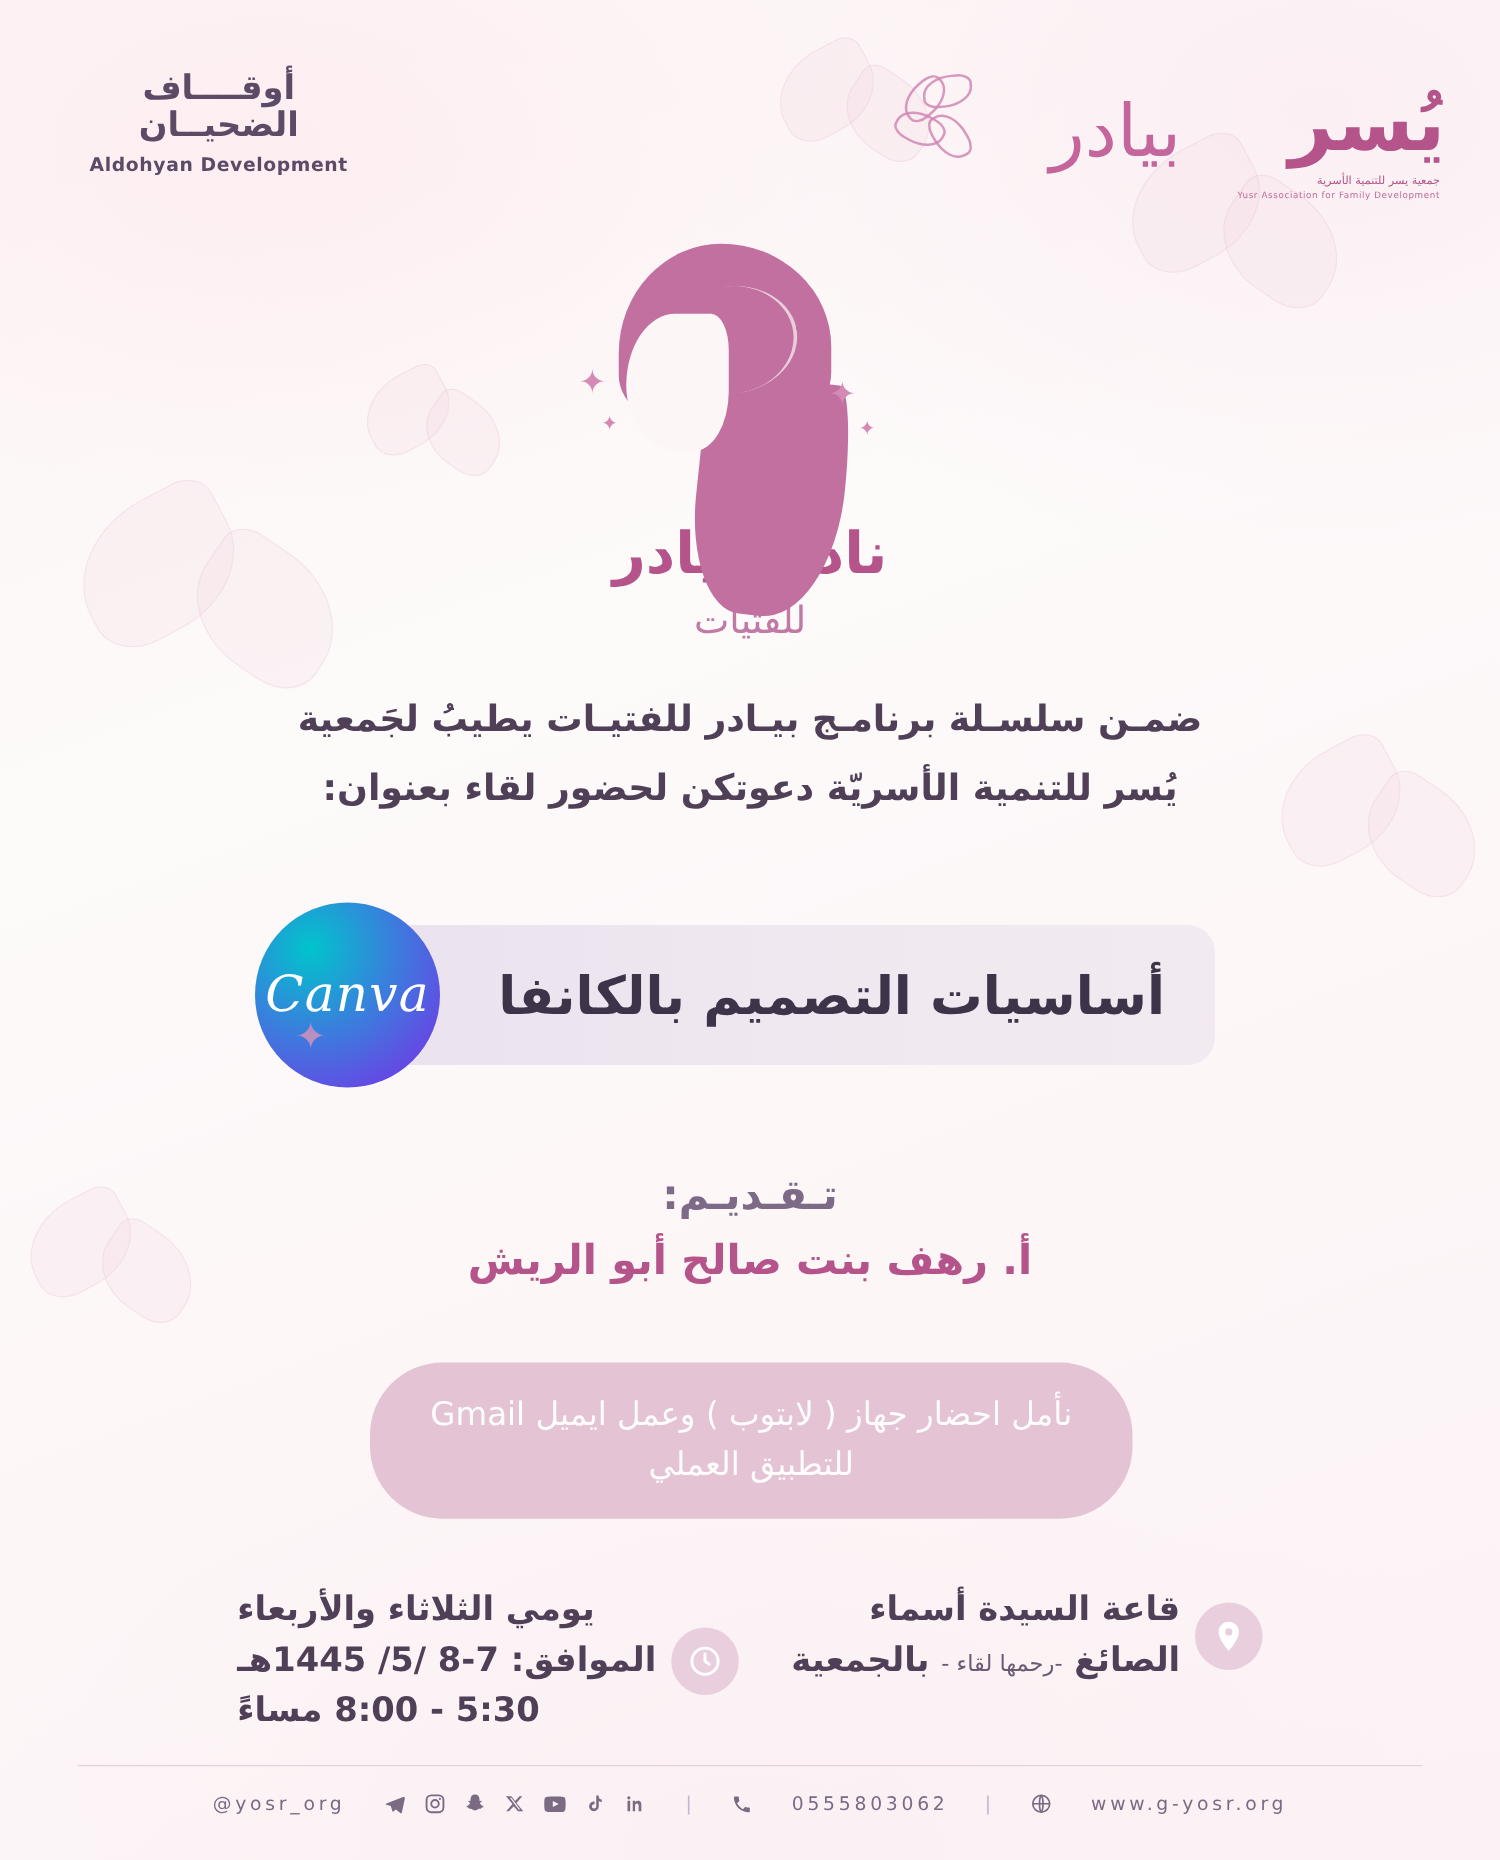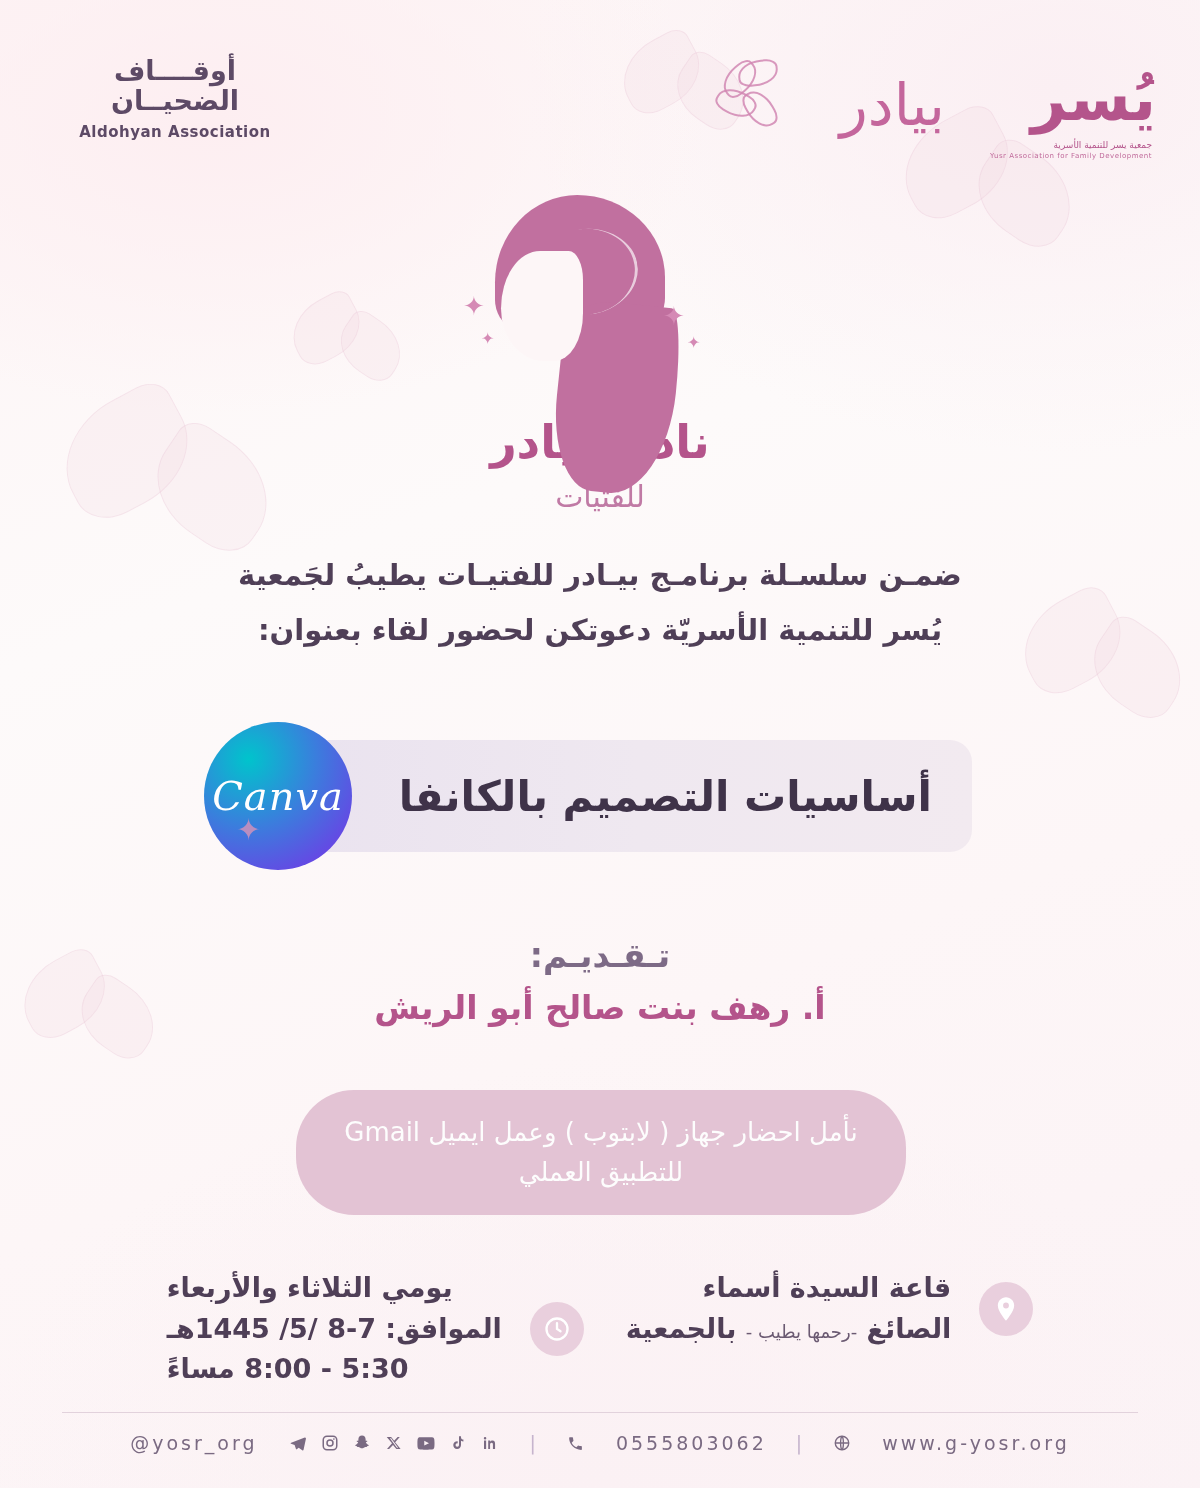--- a/index.html
+++ b/index.html
@@ -289,21 +289,21 @@
     left: 60px; right: 60px;
     display: flex;
     justify-content: center;
     align-items: flex-start;
     gap: 42px;
     direction: rtl;
   }
   .info-block {
     display: flex;
     align-items: center;
-    gap: 28px;
+    gap: 12px;
   }
   .info-block .pin,
   .info-block .clock {
     flex: 0 0 auto;
     width: 54px; height: 54px;
     border-radius: 50%;
     background: #e9cfdd;
     display: flex;
     align-items: center;
     justify-content: center;
@@ -334,21 +334,21 @@
   }
   .footer {
     position: absolute;
     top: 1432px;
     left: 0; right: 0;
     display: flex;
     align-items: center;
     justify-content: center;
     gap: 29px;
     color: #7a6a82;
-    font-size: 19px;
+    font-size: 15px;
     letter-spacing: 3px;
     direction: ltr;
     font-family: "DejaVu Sans", sans-serif;
   }
   .footer .sep { color: #c6b4cd; letter-spacing: 0; }
   .footer .ic {
     display: inline-flex;
     align-items: center;
     justify-content: center;
     width: 22px; height: 22px;
@@ -382,21 +382,21 @@
     <div class="w a" style="width:86px;height:68px;left:0;top:0;"></div>
     <div class="w b" style="width:78px;height:62px;left:58px;top:26px;"></div>
   </div>
   <div class="bf faint" style="top:300px; left:290px; width:120px; height:110px;">
     <div class="w a" style="width:70px;height:56px;left:0;top:0;"></div>
     <div class="w b" style="width:64px;height:52px;left:48px;top:20px;"></div>
   </div>
 
   <div class="logo-left">
     <div class="name-ar">أوقــــاف الضحيــان</div>
-    <div class="name-en">Aldohyan Association</div>
+    <div class="name-en">Aldohyan Development</div>
   </div>
 
   <div class="logo-right">
     <div class="petals">
       <span style="left:10px; top:6px; transform:rotate(-40deg);"></span>
       <span style="left:28px; top:0px; transform:rotate(-5deg);"></span>
       <span style="left:6px; top:30px; transform:rotate(30deg);"></span>
       <span style="left:30px; top:36px; transform:rotate(60deg);"></span>
     </div>
     <div class="bayader">بيادر</div>
@@ -450,21 +450,21 @@
     <div class="info-block location">
       <div class="pin">
         <svg width="28" height="28" viewBox="0 0 24 24" fill="#ffffff">
           <path d="M12 2C8.1 2 5 5.1 5 9c0 5.2 7 13 7 13s7-7.8 7-13c0-3.9-3.1-7-7-7zm0 9.5A2.5 2.5 0 1 1 12 6.5a2.5 2.5 0 0 1 0 5z"></path>
         </svg>
       </div>
       <div class="info-text">
         <div>قاعة السيدة أسماء</div>
         <div>
           <span>الصائغ</span>
-          <span class="small">-رحمها يطيب -</span>
+          <span class="small">-رحمها لقاء -</span>
           <span>بالجمعية</span>
         </div>
       </div>
     </div>
 
     <div class="info-block date">
       <div class="clock">
         <svg width="28" height="28" viewBox="0 0 24 24" fill="none" stroke="#ffffff" stroke-width="2">
           <circle cx="12" cy="12" r="9"></circle>
           <path d="M12 7v5l3 2" stroke-linecap="round"></path>

